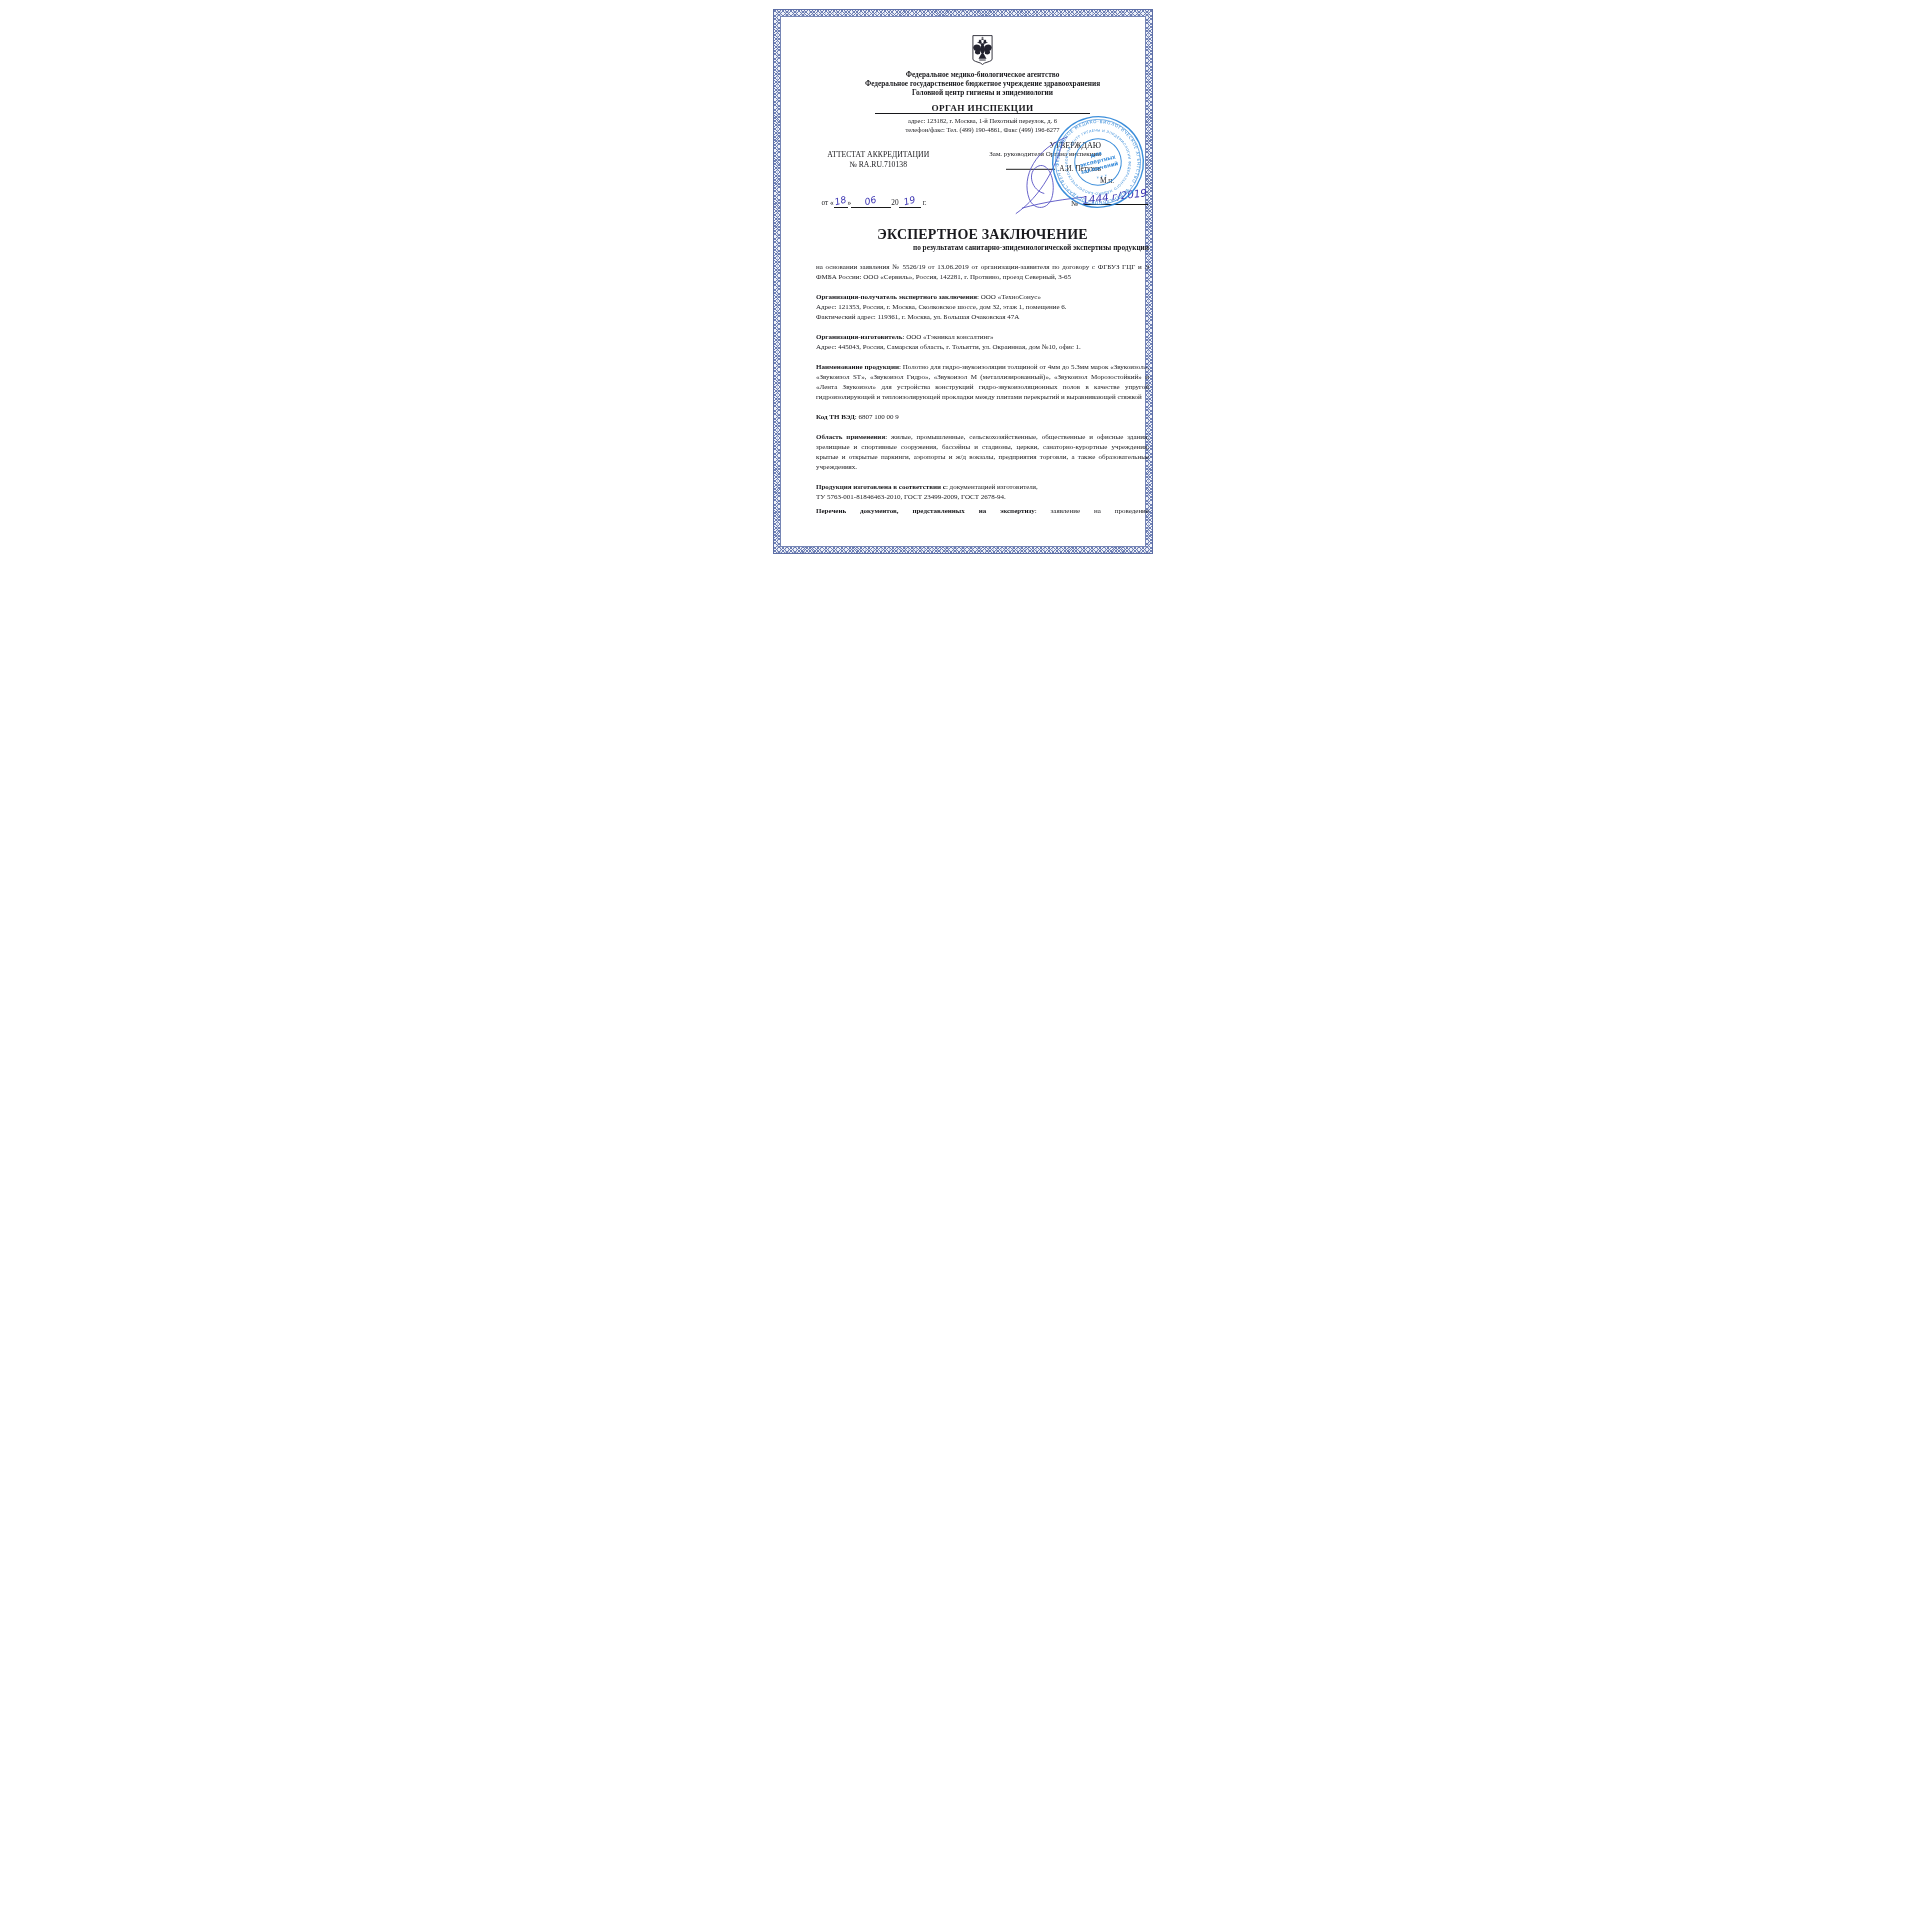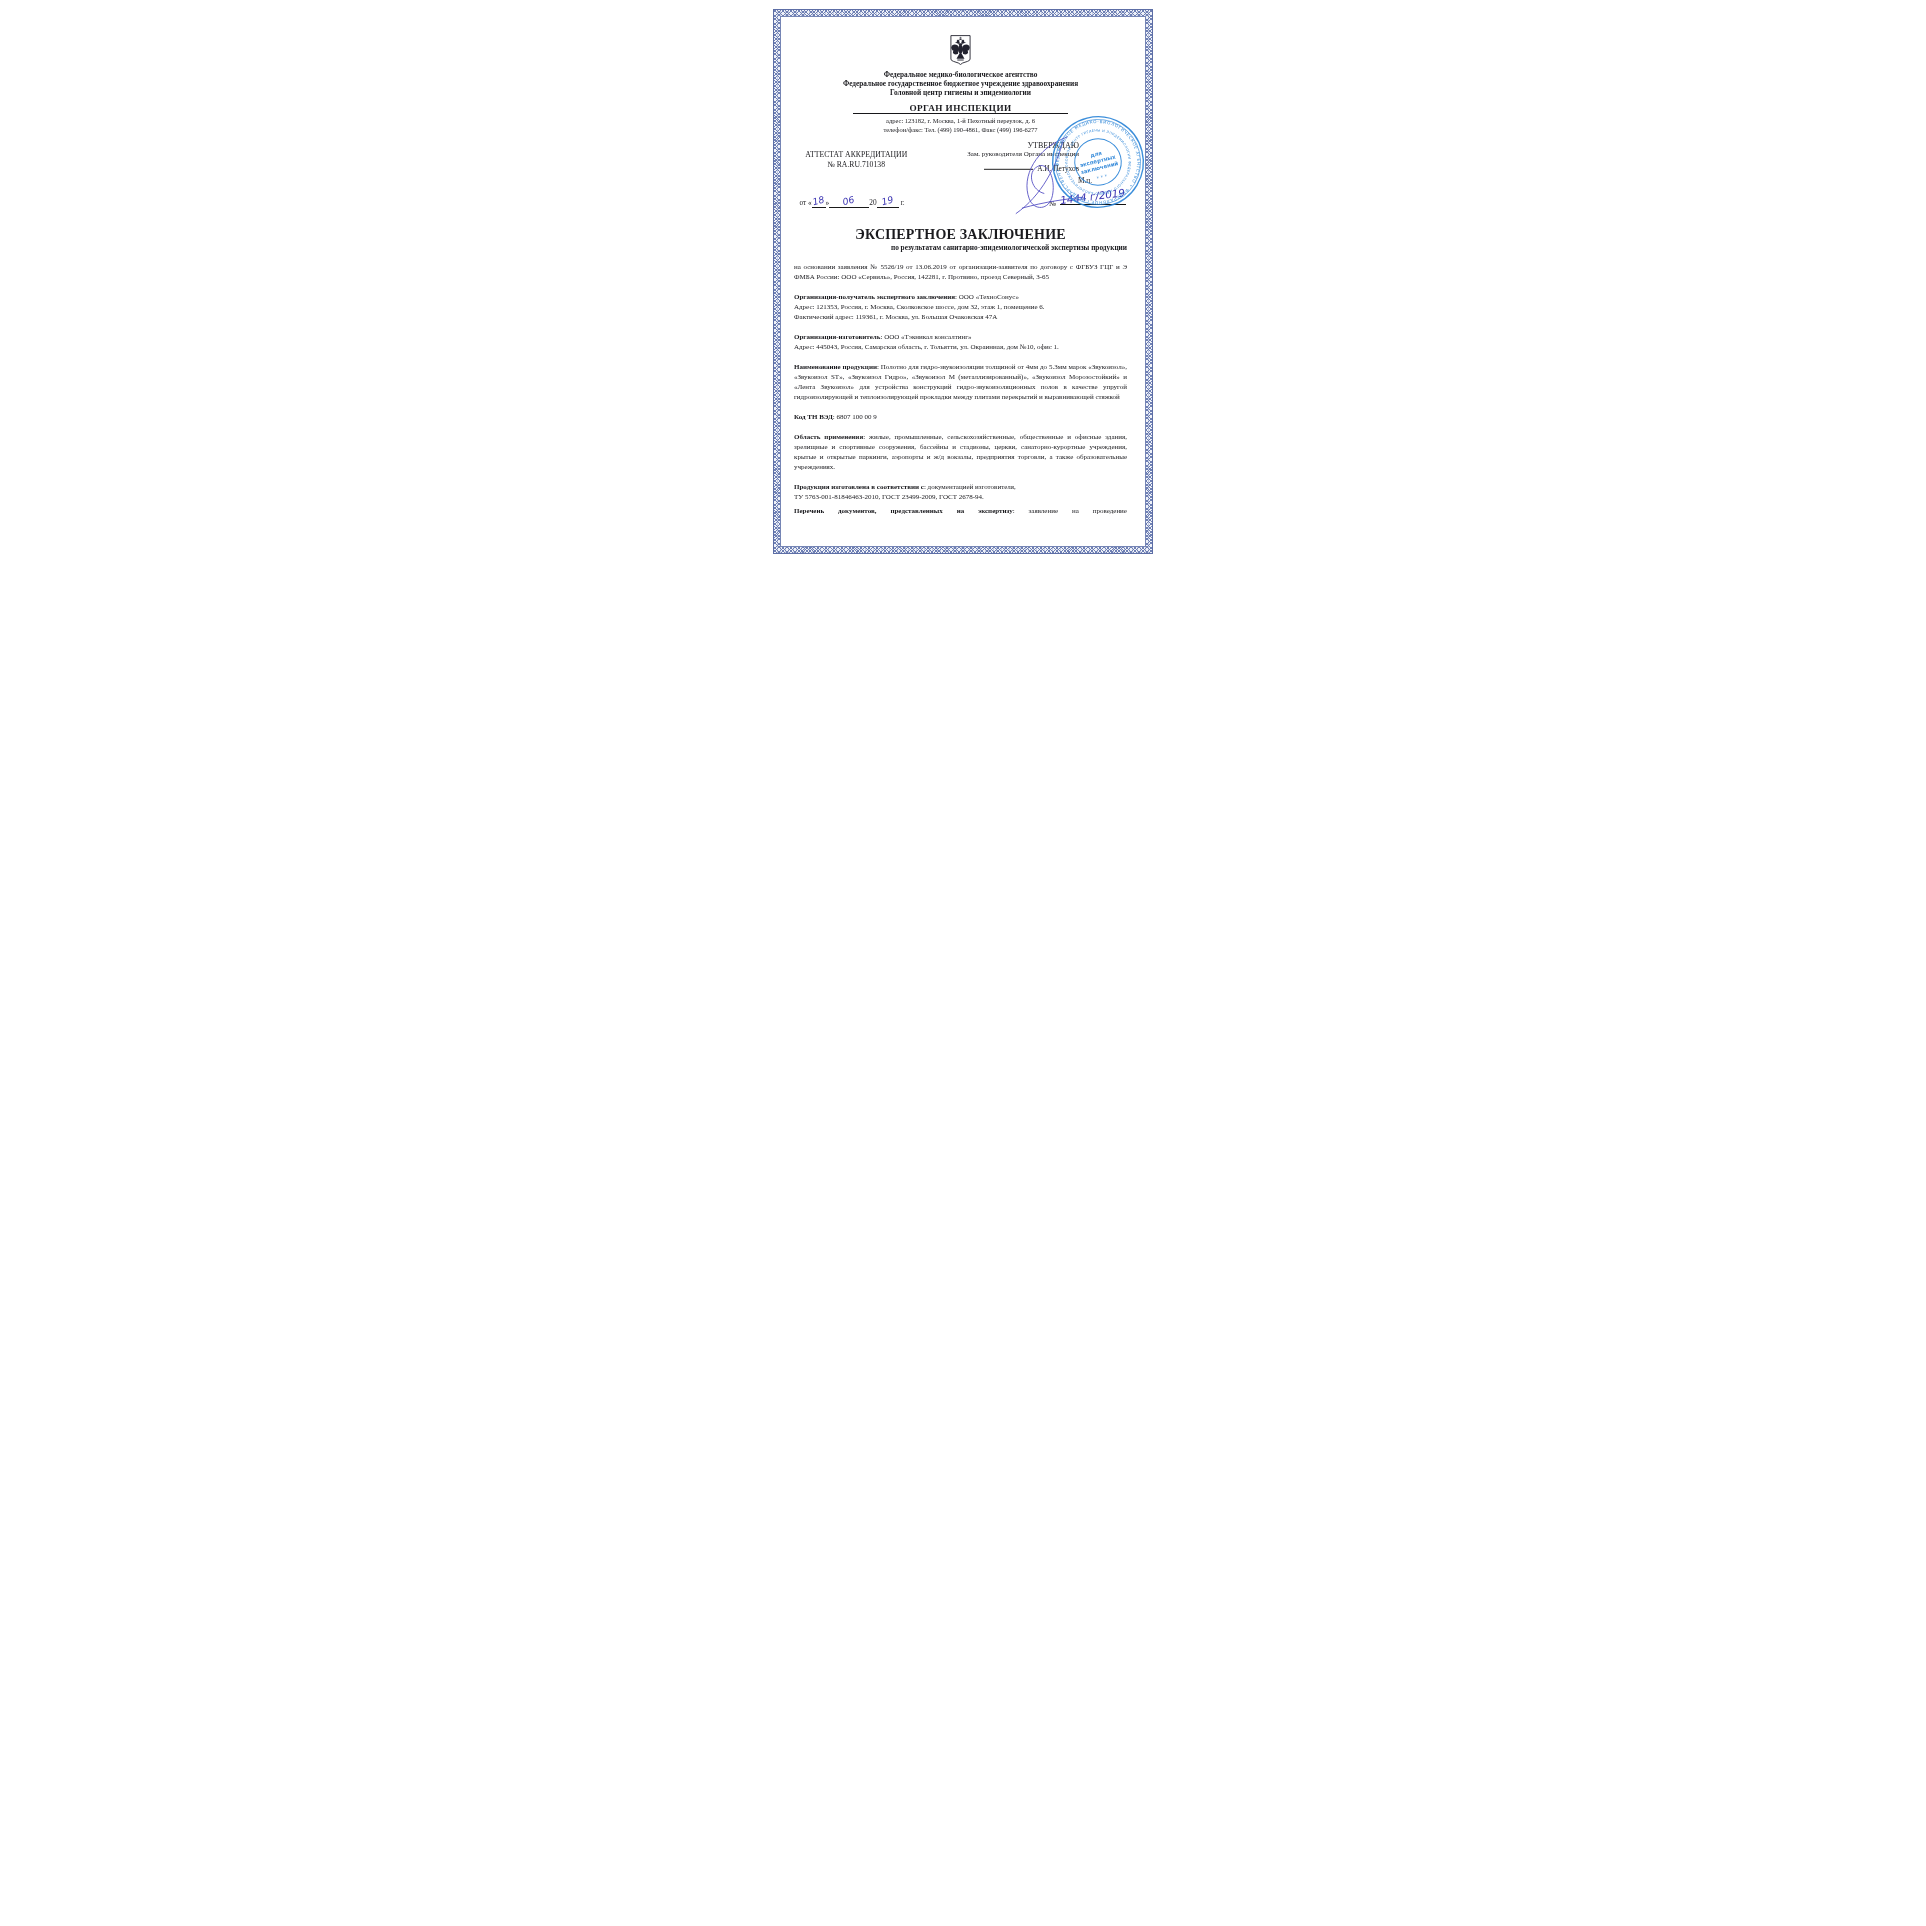--- a/index.html
+++ b/index.html
@@ -12,21 +12,21 @@
   .border-band {
     position:absolute; inset:9.2px;
     background-color:#eef1f8;
     background-image:
       repeating-linear-gradient(45deg,  rgba(104,122,176,.95) 0 0.5px, transparent 0.5px 1.9px),
       repeating-linear-gradient(-45deg, rgba(104,122,176,.95) 0 0.5px, transparent 0.5px 1.9px),
       repeating-linear-gradient(90deg,  rgba(138,153,200,.45) 0 0.4px,   transparent 0.4px 1.6px);
     border:0.4px solid #5d6ea6;
   }
   .border-hole { position:absolute; inset:16px; background:#ffffff; border:0.4px solid #7585b5; }
-  .content { position:absolute; left:30px; top:16px; width:333px; }
+  .content { position:absolute; left:52px; top:16px; width:333px; }
 
   .emblem { width:27px; height:33px; margin:17.7px auto 0; display:block; }
 
   .agency { margin-top:4.6px; text-align:center; font-weight:bold; font-size:7.3px; line-height:8.9px; }
   .agency div { white-space:nowrap; }
 
   .inspection { margin-top:5.4px; text-align:center; }
   .inspection-text {
     display:inline-block; width:215px; border-bottom:1.2px solid #17171a;
     font-weight:bold; font-size:9.2px; letter-spacing:0.4px; padding-bottom:0;

